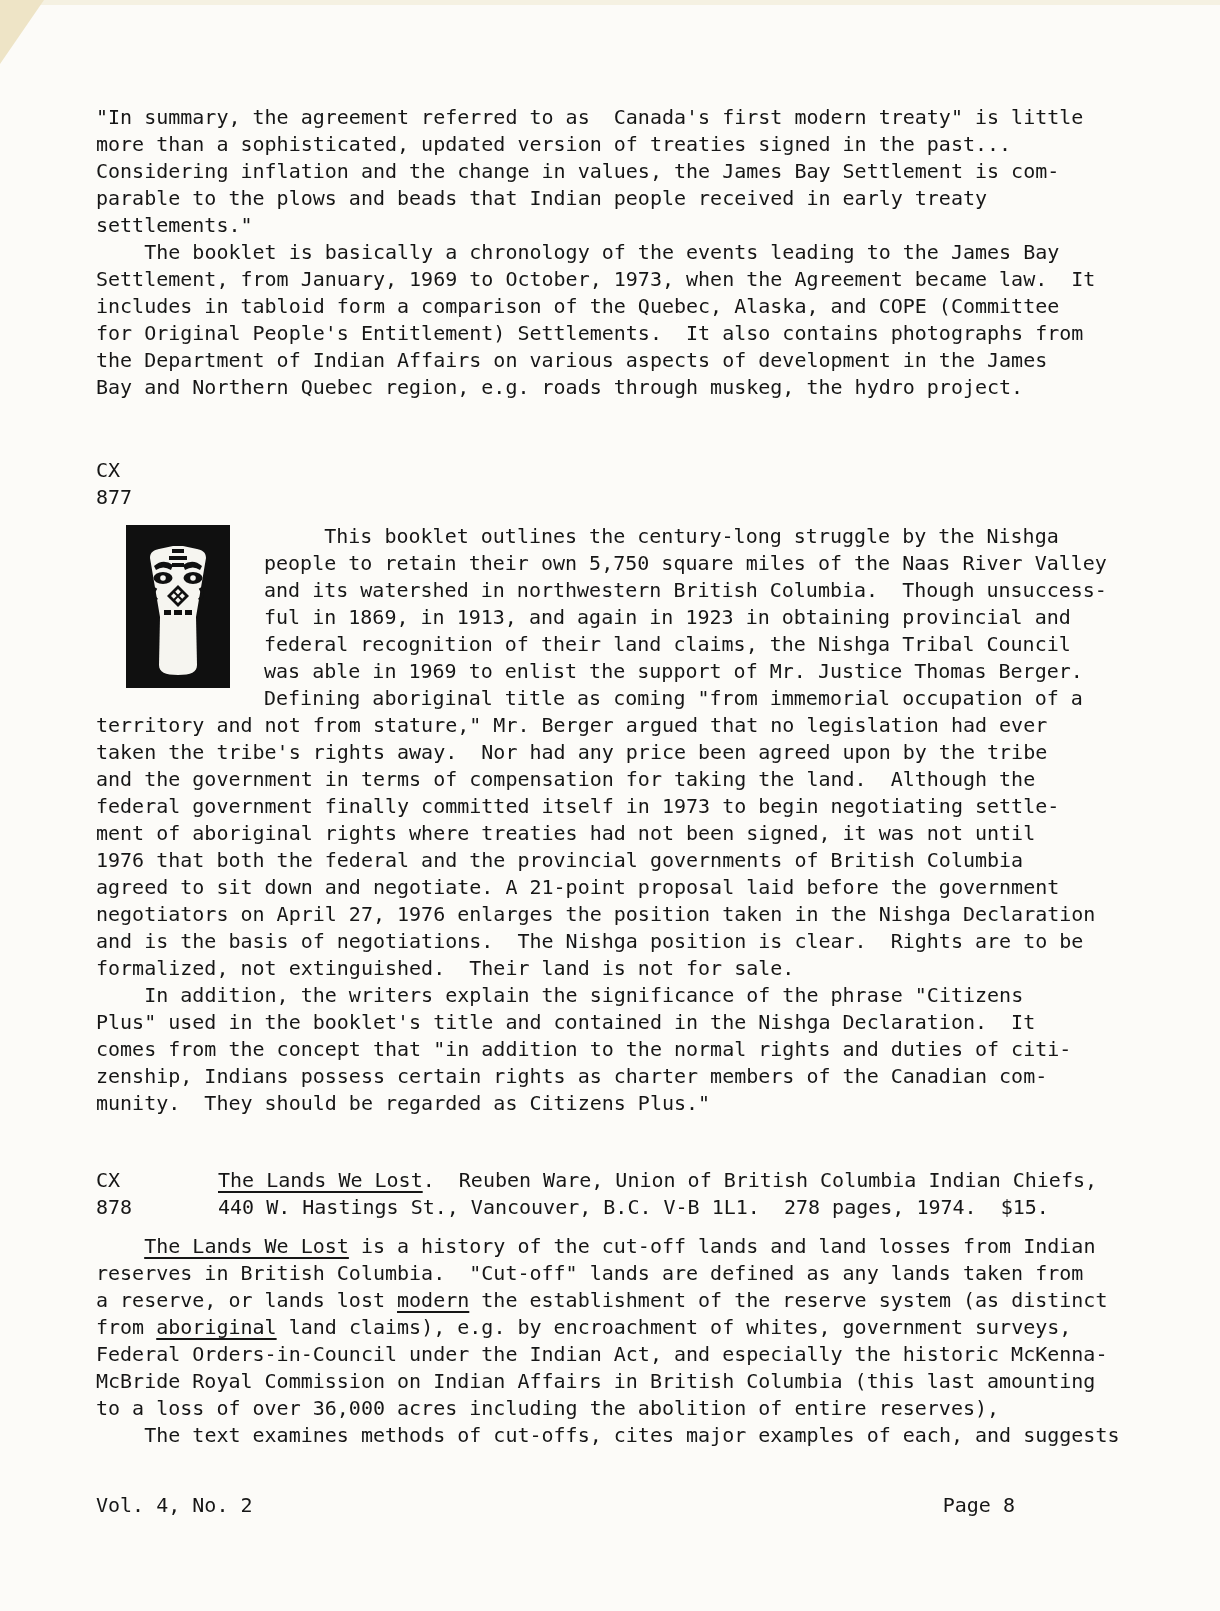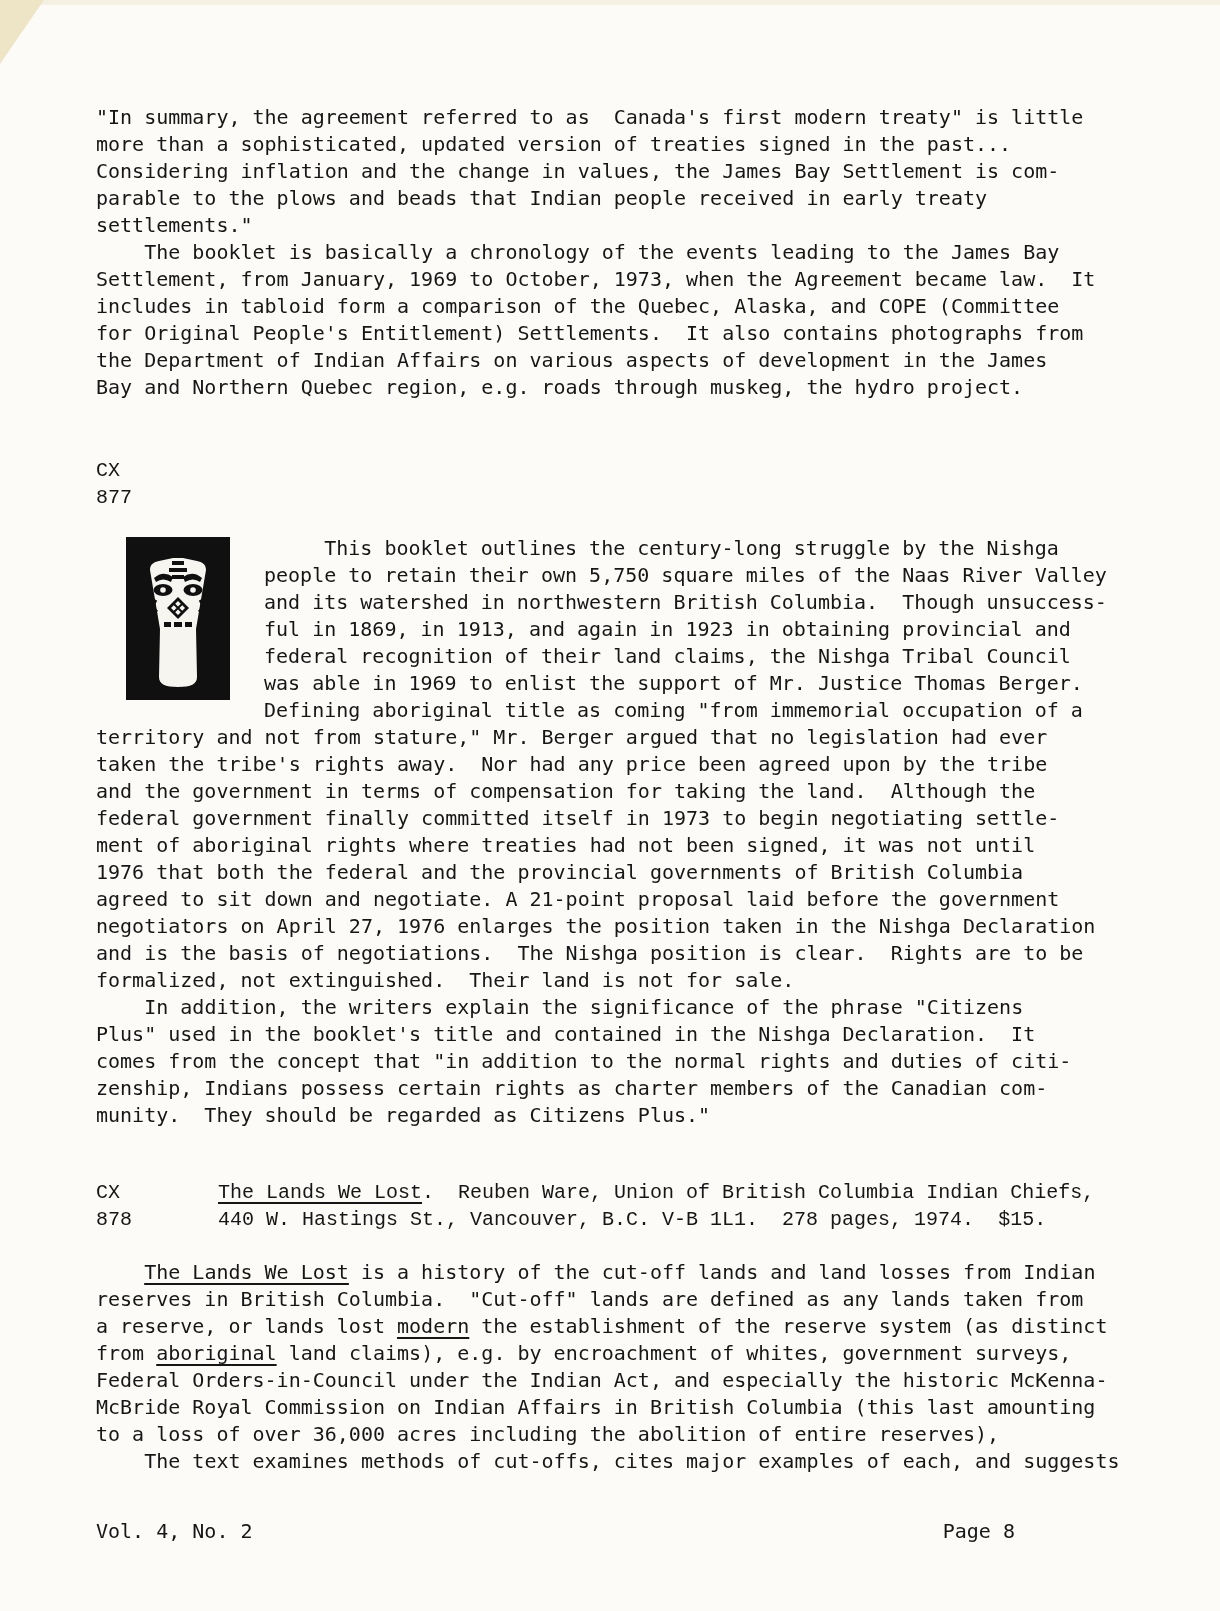--- a/index.html
+++ b/index.html
@@ -28,37 +28,37 @@
     position: absolute;
     left: 96px; top: 104px;
     width: 1040px;
     font-family: "DejaVu Sans Mono", "Liberation Mono", monospace;
     font-size: 20px;
     line-height: 27px;
   }
   .para { white-space: pre-wrap; }
   .u { text-decoration: underline; text-underline-offset: 4px; text-decoration-thickness: 2px; }
 
-  .entry { display: flex; font-family: Liberation Mono, monospace; }
+  .entry { display: flex; }
   .entry-877 { margin-top: 56px; }
   .entry-878 { margin-top: 50px; }
   .entry-code { width: 122px; flex: 0 0 122px; white-space: pre-wrap; }
   .entry-text { flex: 1; }
 
-  .review { margin-top: 24px; }
+  .review { margin-top: 12px; }
   .review::after { content: ""; display: block; clear: both; }
   .totem {
     float: left;
     width: 104px; height: 163px;
     margin: 2px 34px 8px 30px;
     padding: 0; border: 0;
   }
   .totem svg { display: block; width: 104px; height: 163px; }
 
-  .para-lands { margin-top: 26px; }
+  .para-lands { margin-top: 12px; }
 
   .footer {
     display: flex;
     justify-content: space-between;
     margin-top: 24px;
     align-items: flex-end;
   }
   .footer .pgnum { margin-right: 121px; margin-top: 19px; }
 </style>
 </head>

